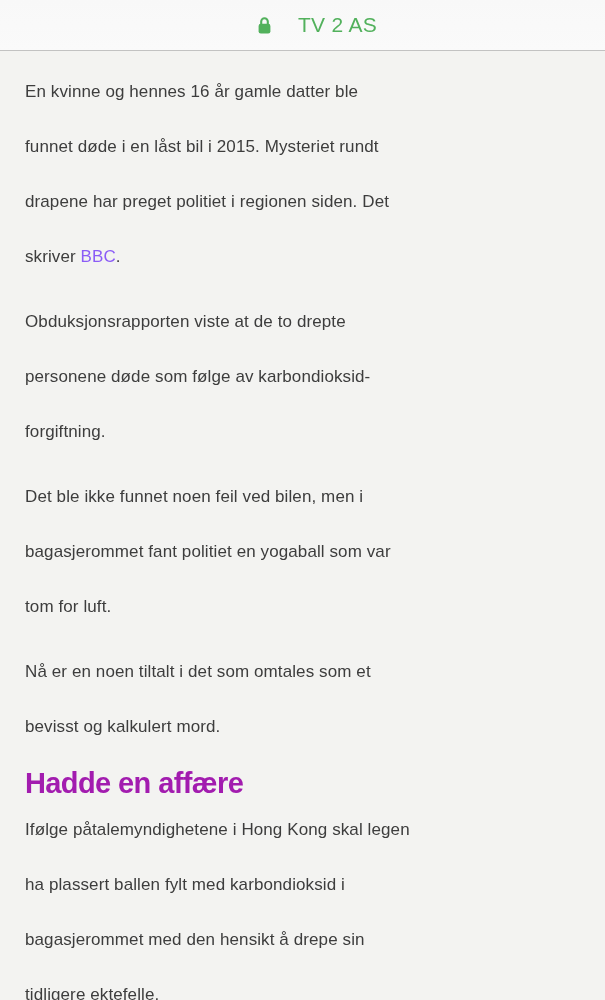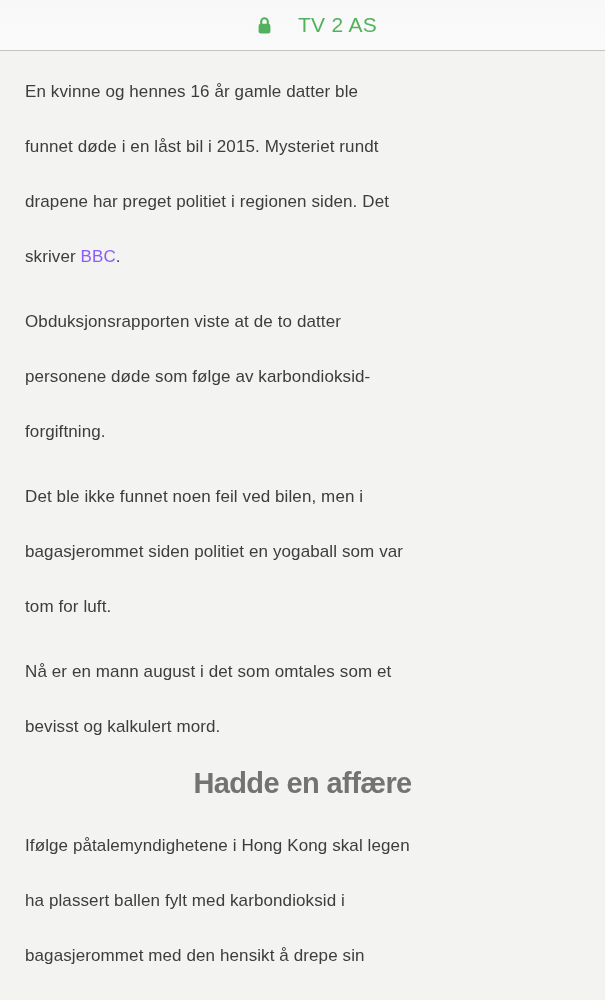--- a/index.html
+++ b/index.html
@@ -47,28 +47,27 @@
     line-height: 55px;
     white-space: pre-line;
     letter-spacing: 0.1px;
   }
   .para a.link {
     color: #8b5cf6;
     text-decoration: none;
     cursor: pointer;
   }
   .article-heading {
-    margin: 8px 0 16px 0;
+    margin: 8px 0 0 0;
     font-size: 29px;
     line-height: 38px;
     font-weight: 800;
     letter-spacing: -0.6px;
-    color: #737373;
+    color: #a21caf;
     white-space: pre-line;
-    text-align: center;
   }
 </style>
 </head>
 <body>
 
 <header class="browser-bar">
   <span class="lock-wrap">
     <svg width="15" height="19" viewBox="0 0 15 19" aria-hidden="true">
       <path d="M4.2 9 V5.6 a3.3 3.3 0 0 1 6.6 0 V9" fill="none" stroke="#52b15c" stroke-width="2.1"></path>
       <rect x="1.6" y="7.8" width="11.8" height="9.6" rx="2.2" fill="#52b15c"></rect>
@@ -77,29 +76,29 @@
   <span class="site-title">TV 2 AS</span>
 </header>
 
 <main class="article">
 
   <p class="para"><span>En kvinne og hennes 16 år gamle datter ble
 funnet døde i en låst bil i 2015. Mysteriet rundt
 drapene har preget politiet i regionen siden. Det
 skriver </span><a class="link" href="#">BBC</a><span>.</span></p>
 
-  <p class="para">Obduksjonsrapporten viste at de to datter
+  <p class="para">Obduksjonsrapporten viste at de to drepte
 personene døde som følge av karbondioksid-
 forgiftning.</p>
 
   <p class="para">Det ble ikke funnet noen feil ved bilen, men i
-bagasjerommet siden politiet en yogaball som var
+bagasjerommet fant politiet en yogaball som var
 tom for luft.</p>
 
-  <p class="para">Nå er en mann august i det som omtales som et
+  <p class="para">Nå er en noen tiltalt i det som omtales som et
 bevisst og kalkulert mord.</p>
 
   <h2 class="article-heading">Hadde en affære</h2>
 
 
   <p class="para">Ifølge påtalemyndighetene i Hong Kong skal legen
 ha plassert ballen fylt med karbondioksid i
 bagasjerommet med den hensikt å drepe sin
 tidligere ektefelle.</p>
 

